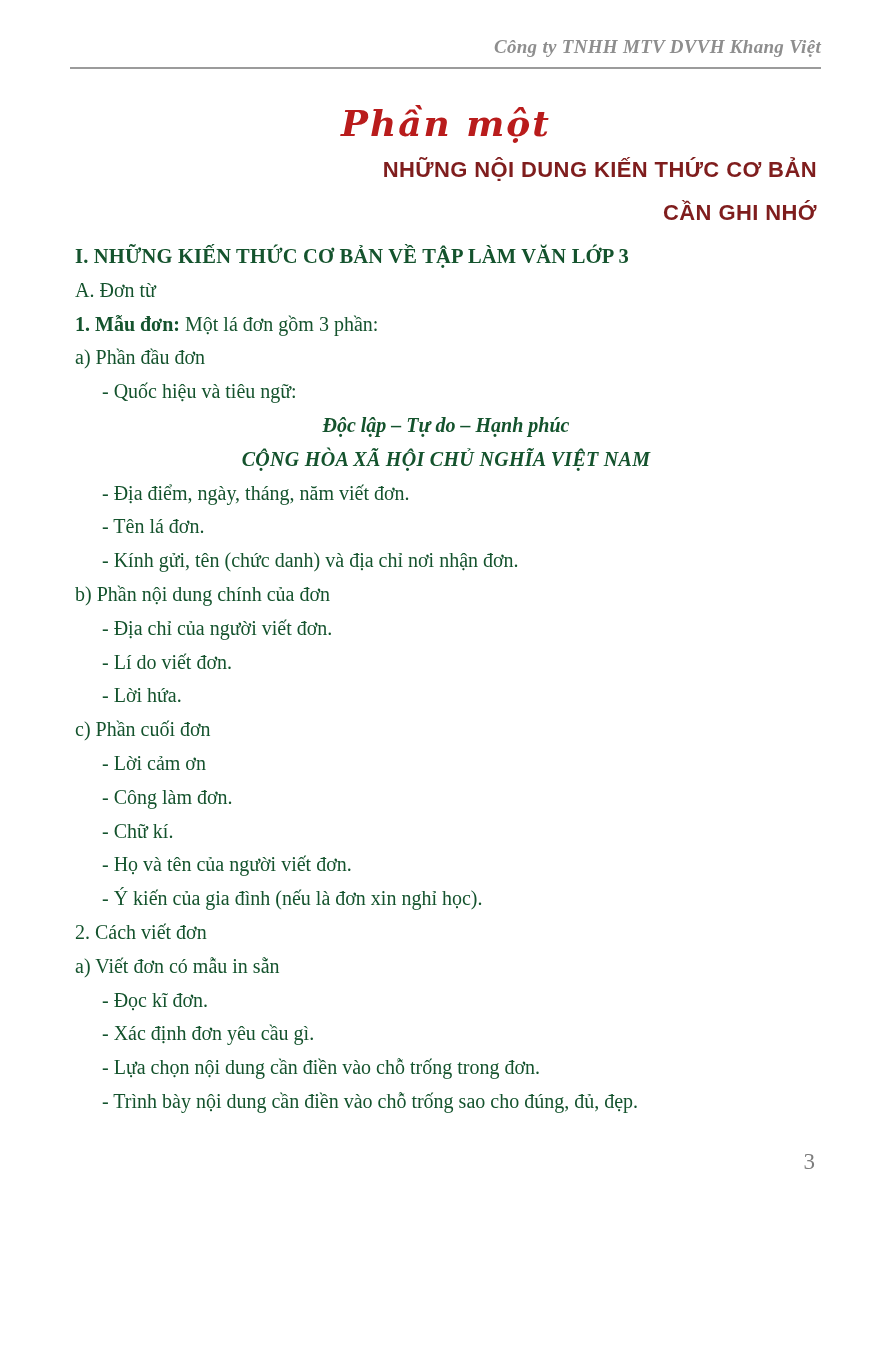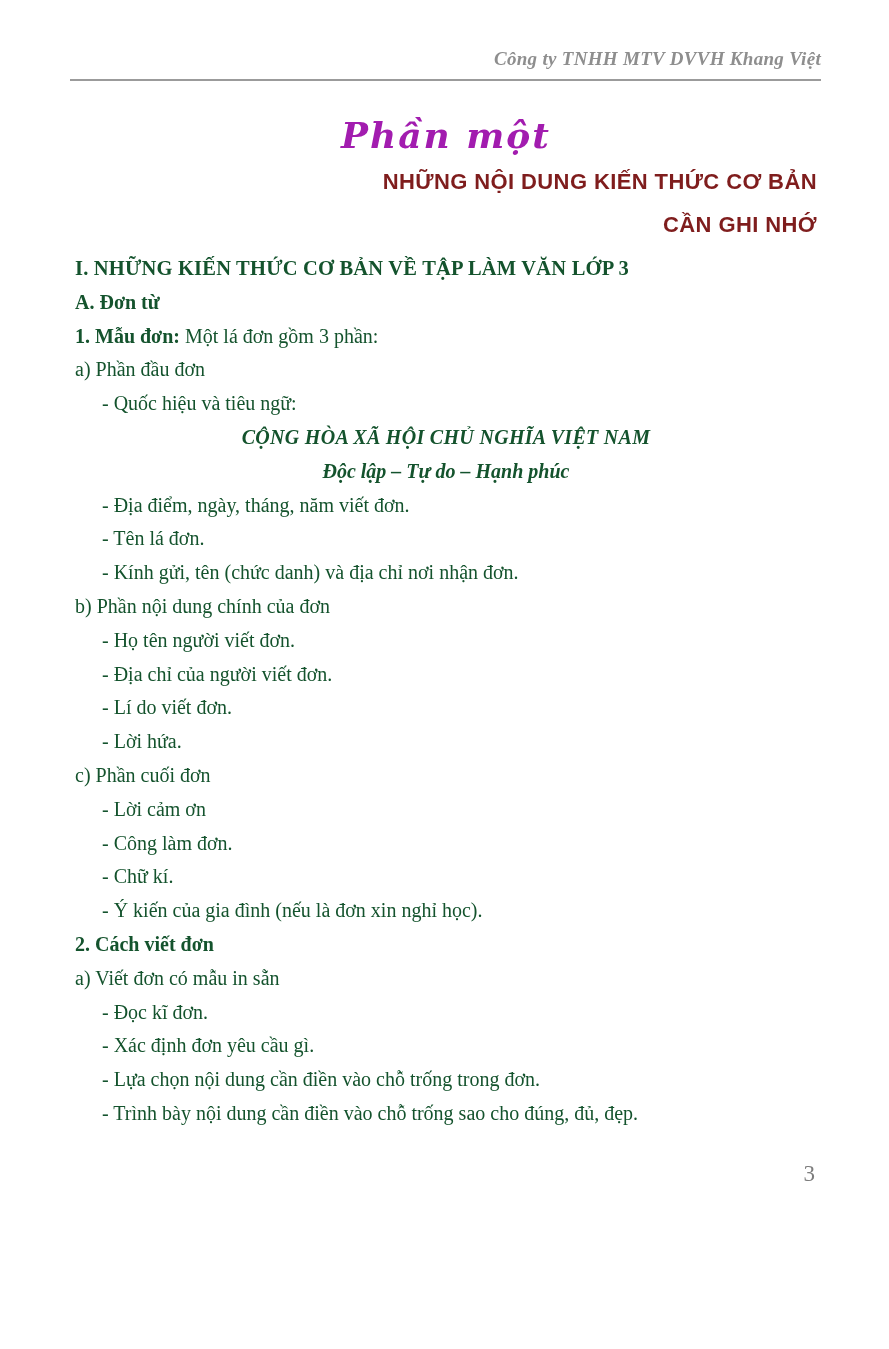--- a/index.html
+++ b/index.html
@@ -1,21 +1,21 @@
 <!DOCTYPE html>
 <html><head>
 <meta charset="utf-8">
 <style>
   * { margin: 0; padding: 0; box-sizing: border-box; }
   html, body { background: #ffffff; }
   .page {
     position: relative;
     width: 889px;
     height: 1233px;
-    margin: 12px auto;
+    margin: 0 auto;
     background: #ffffff;
     font-family: "Liberation Serif", serif;
     color: #151515;
     overflow: hidden;
   }
   .header-zone {
     position: absolute;
     top: 36px;
     left: 70px;
     right: 68px;
@@ -37,21 +37,21 @@
     width: 742px;
   }
   .script-title {
     text-align: center;
     font-family: "DejaVu Serif", serif;
     font-style: italic;
     font-weight: bold;
     font-size: 36px;
     line-height: 50px;
     letter-spacing: 2px;
-    color: #a21caf;
+    color: #b91c1c;
   }
   .main-title {
     text-align: right;
     font-family: "Liberation Sans", sans-serif;
     font-weight: bold;
     font-size: 22px;
     line-height: 43px;
     letter-spacing: 0.4px;
     color: #7f1d1d;
   }
@@ -59,21 +59,21 @@
   .line {
     font-size: 20px;
     line-height: 33.8px;
     color: #14532d;
   }
   .line.sec1 {
     font-weight: bold;
     font-size: 20.5px;
     letter-spacing: 0.2px;
   }
-  .line.sec2 { font-weight: bold; }
+  .line.sec2 { font-weight: normal; }
   .line.sub  { font-weight: normal; }
   .line.dash { padding-left: 27px; }
   .line.para { padding-left: 25px; }
   .line.c1 {
     text-align: center;
     font-style: italic;
     font-weight: bold;
     letter-spacing: 0.3px;
   }
   .line.c2 {
@@ -103,34 +103,34 @@
     <div class="script-title">Phần một</div>
     <div class="main-title">NHỮNG NỘI DUNG KIẾN THỨC CƠ BẢN</div>
     <div class="main-title">CẦN GHI NHỚ</div>
 
     <div class="content-lines" id="content">
         <div class="line sec1">I.  NHỮNG KIẾN THỨC CƠ BẢN VỀ TẬP LÀM VĂN LỚP 3</div>
         <div class="line sec2">A. Đơn từ</div>
         <div class="line"><b>1.  Mẫu đơn:</b> Một lá đơn gồm 3 phần:</div>
         <div class="line sub">a)  Phần đầu đơn</div>
         <div class="line dash">- Quốc hiệu và tiêu ngữ:</div>
+        <div class="line c2">Độc lập – Tự do – Hạnh phúc</div>
         <div class="line c1">CỘNG HÒA XÃ HỘI CHỦ NGHĨA VIỆT NAM</div>
-        <div class="line c2">Độc lập – Tự do – Hạnh phúc</div>
         <div class="line dash">- Địa điểm, ngày, tháng, năm viết đơn.</div>
         <div class="line dash">- Tên lá đơn.</div>
         <div class="line dash">- Kính gửi, tên (chức danh) và địa chỉ nơi nhận đơn.</div>
         <div class="line sub">b)  Phần nội dung chính của đơn</div>
-        <div class="line dash">- Họ tên người viết đơn.</div>
         <div class="line dash">- Địa chỉ của người viết đơn.</div>
         <div class="line dash">- Lí do viết đơn.</div>
         <div class="line dash">- Lời hứa.</div>
         <div class="line sub">c)  Phần cuối đơn</div>
         <div class="line dash">- Lời cảm ơn</div>
         <div class="line dash">- Công làm đơn.</div>
         <div class="line dash">- Chữ kí.</div>
+        <div class="line dash">- Họ và tên của người viết đơn.</div>
         <div class="line dash">- Ý kiến của gia đình (nếu là đơn xin nghỉ học).</div>
         <div class="line sec2">2.  Cách viết đơn</div>
         <div class="line sub">a)  Viết đơn có mẫu in sẵn</div>
         <div class="line dash">- Đọc kĩ đơn.</div>
         <div class="line dash">- Xác định đơn yêu cầu gì.</div>
         <div class="line dash">- Lựa chọn nội dung cần điền vào chỗ trống trong đơn.</div>
         <div class="line dash">- Trình bày nội dung cần điền vào chỗ trống sao cho đúng, đủ, đẹp.</div>
       </div>
   </div>
 

